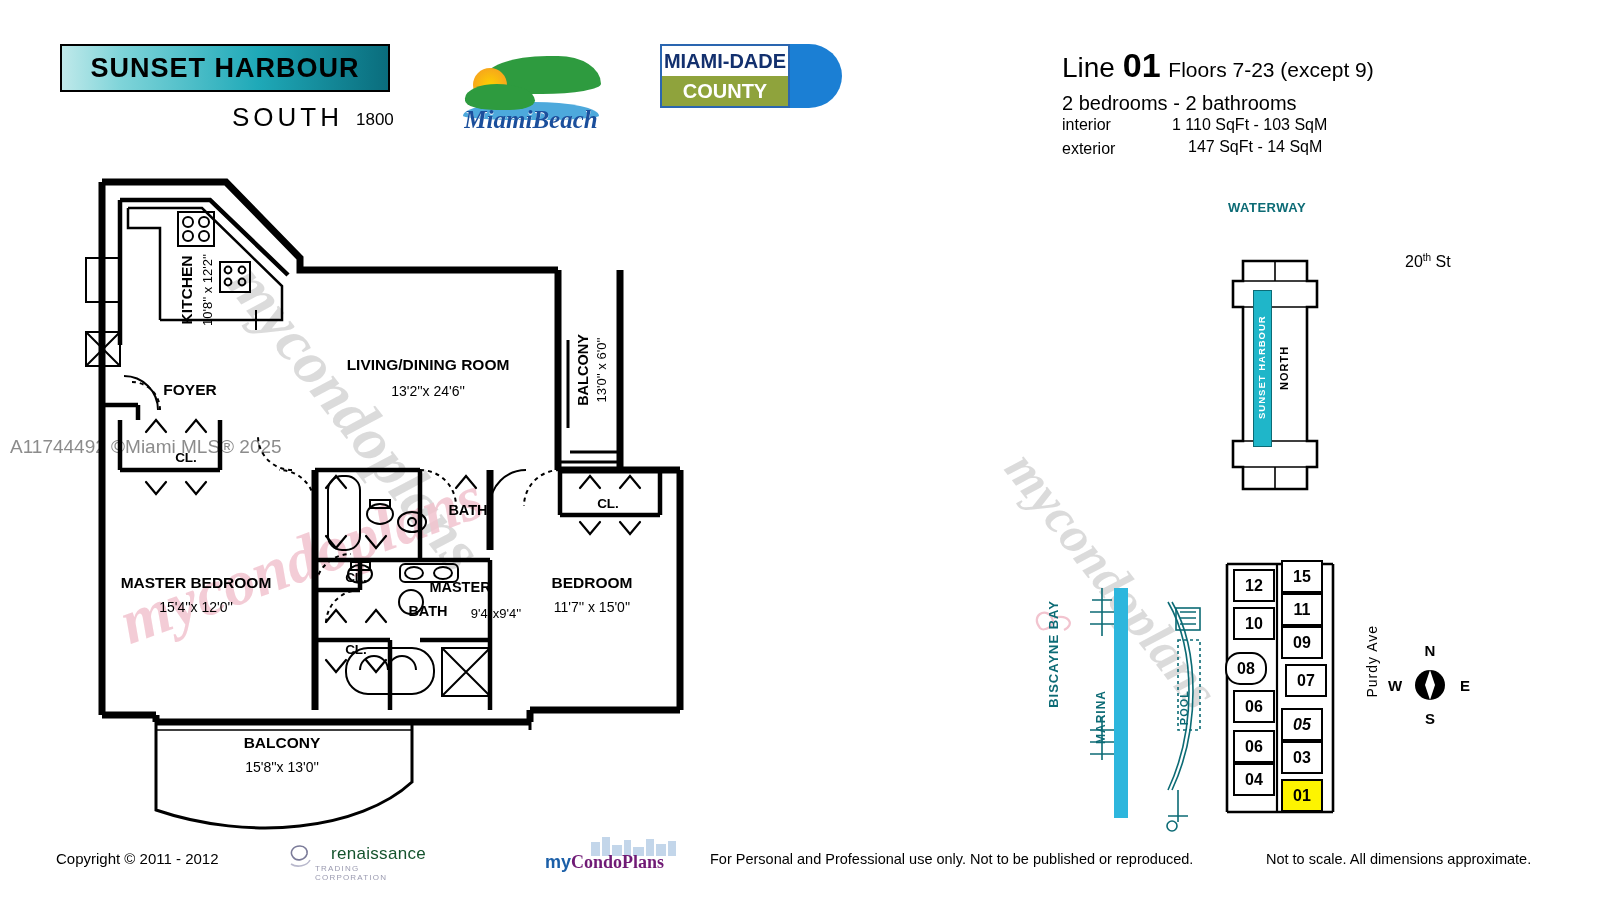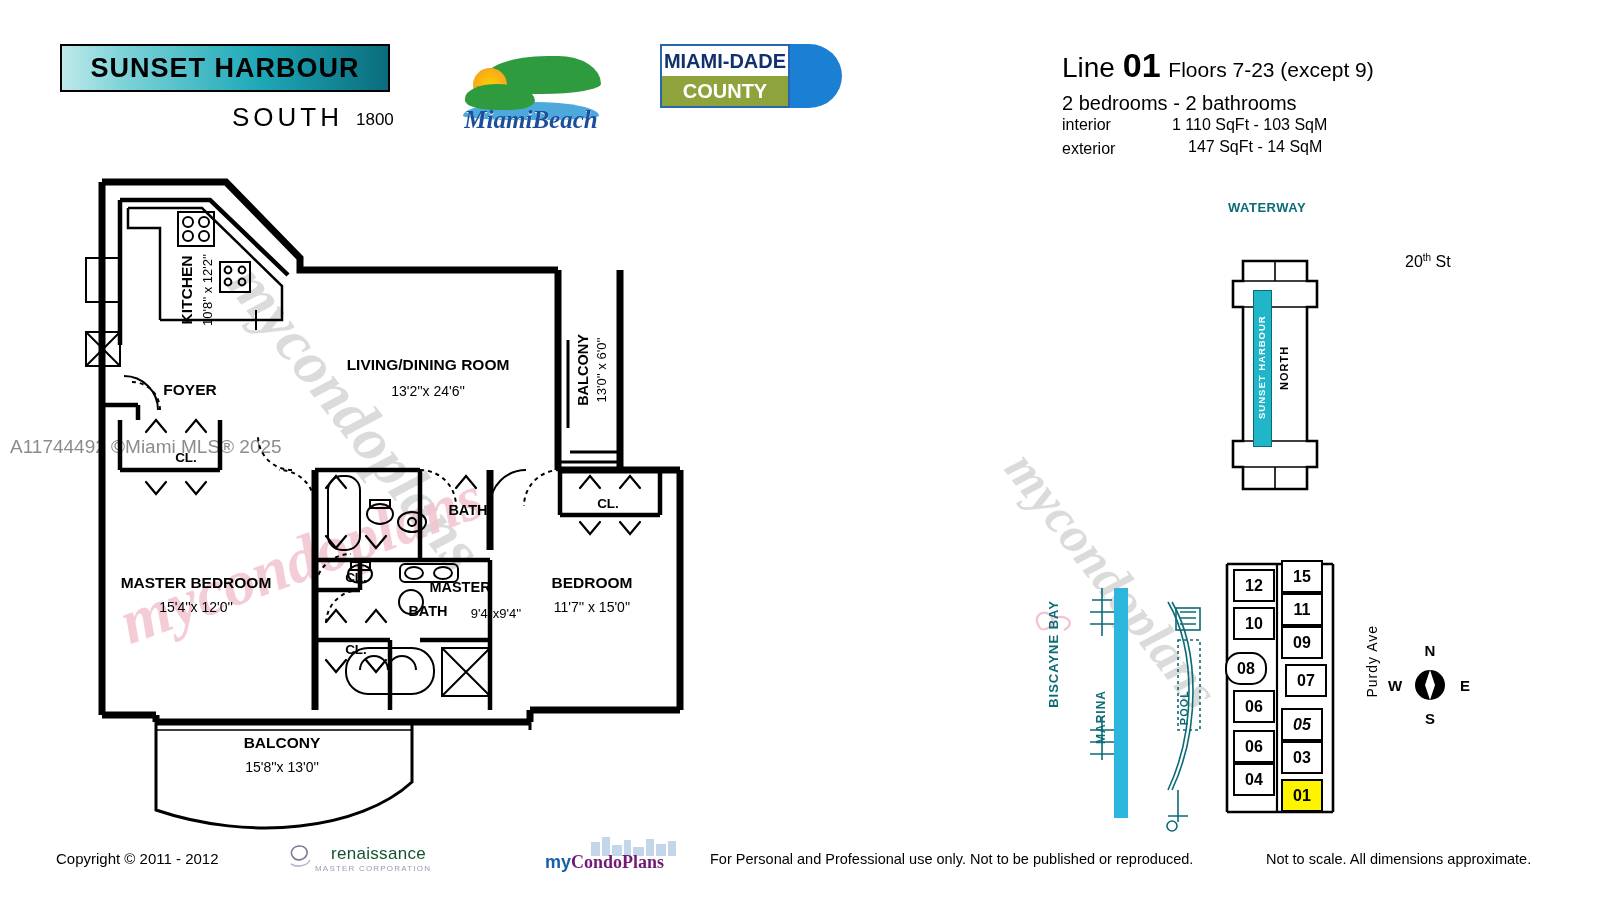--- a/index.html
+++ b/index.html
@@ -503,21 +503,21 @@
 </div>
 
 <div class="abs" id="copyright">Copyright © 2011 - 2012</div>
 
 <div class="abs" id="renaissance">
   <svg id="ren-mark" viewBox="0 0 26 26" xmlns="http://www.w3.org/2000/svg">
     <path d="M13,2 C6,2 2,8 6,13 C10,18 18,16 20,10 C21,6 18,2 13,2 Z" fill="none" stroke="#7b7b99" stroke-width="1.6"></path>
     <path d="M4,20 C10,24 20,22 23,16" fill="none" stroke="#b8b8cc" stroke-width="1.6"></path>
   </svg>
   <div id="ren-text">renaissance</div>
-  <div id="ren-sub">MASTER CORPORATION</div>
+  <div id="ren-sub">TRADING CORPORATION</div>
 </div>
 
 <div class="abs" id="mycondoplans">
   <svg id="mcp-sky" viewBox="0 0 90 22" xmlns="http://www.w3.org/2000/svg">
     <g fill="#c3d6ea">
       <rect x="2" y="8" width="9" height="14"></rect>
       <rect x="13" y="3" width="8" height="19"></rect>
       <rect x="23" y="11" width="10" height="11"></rect>
       <rect x="35" y="6" width="7" height="16"></rect>
       <rect x="44" y="13" width="11" height="9"></rect>

